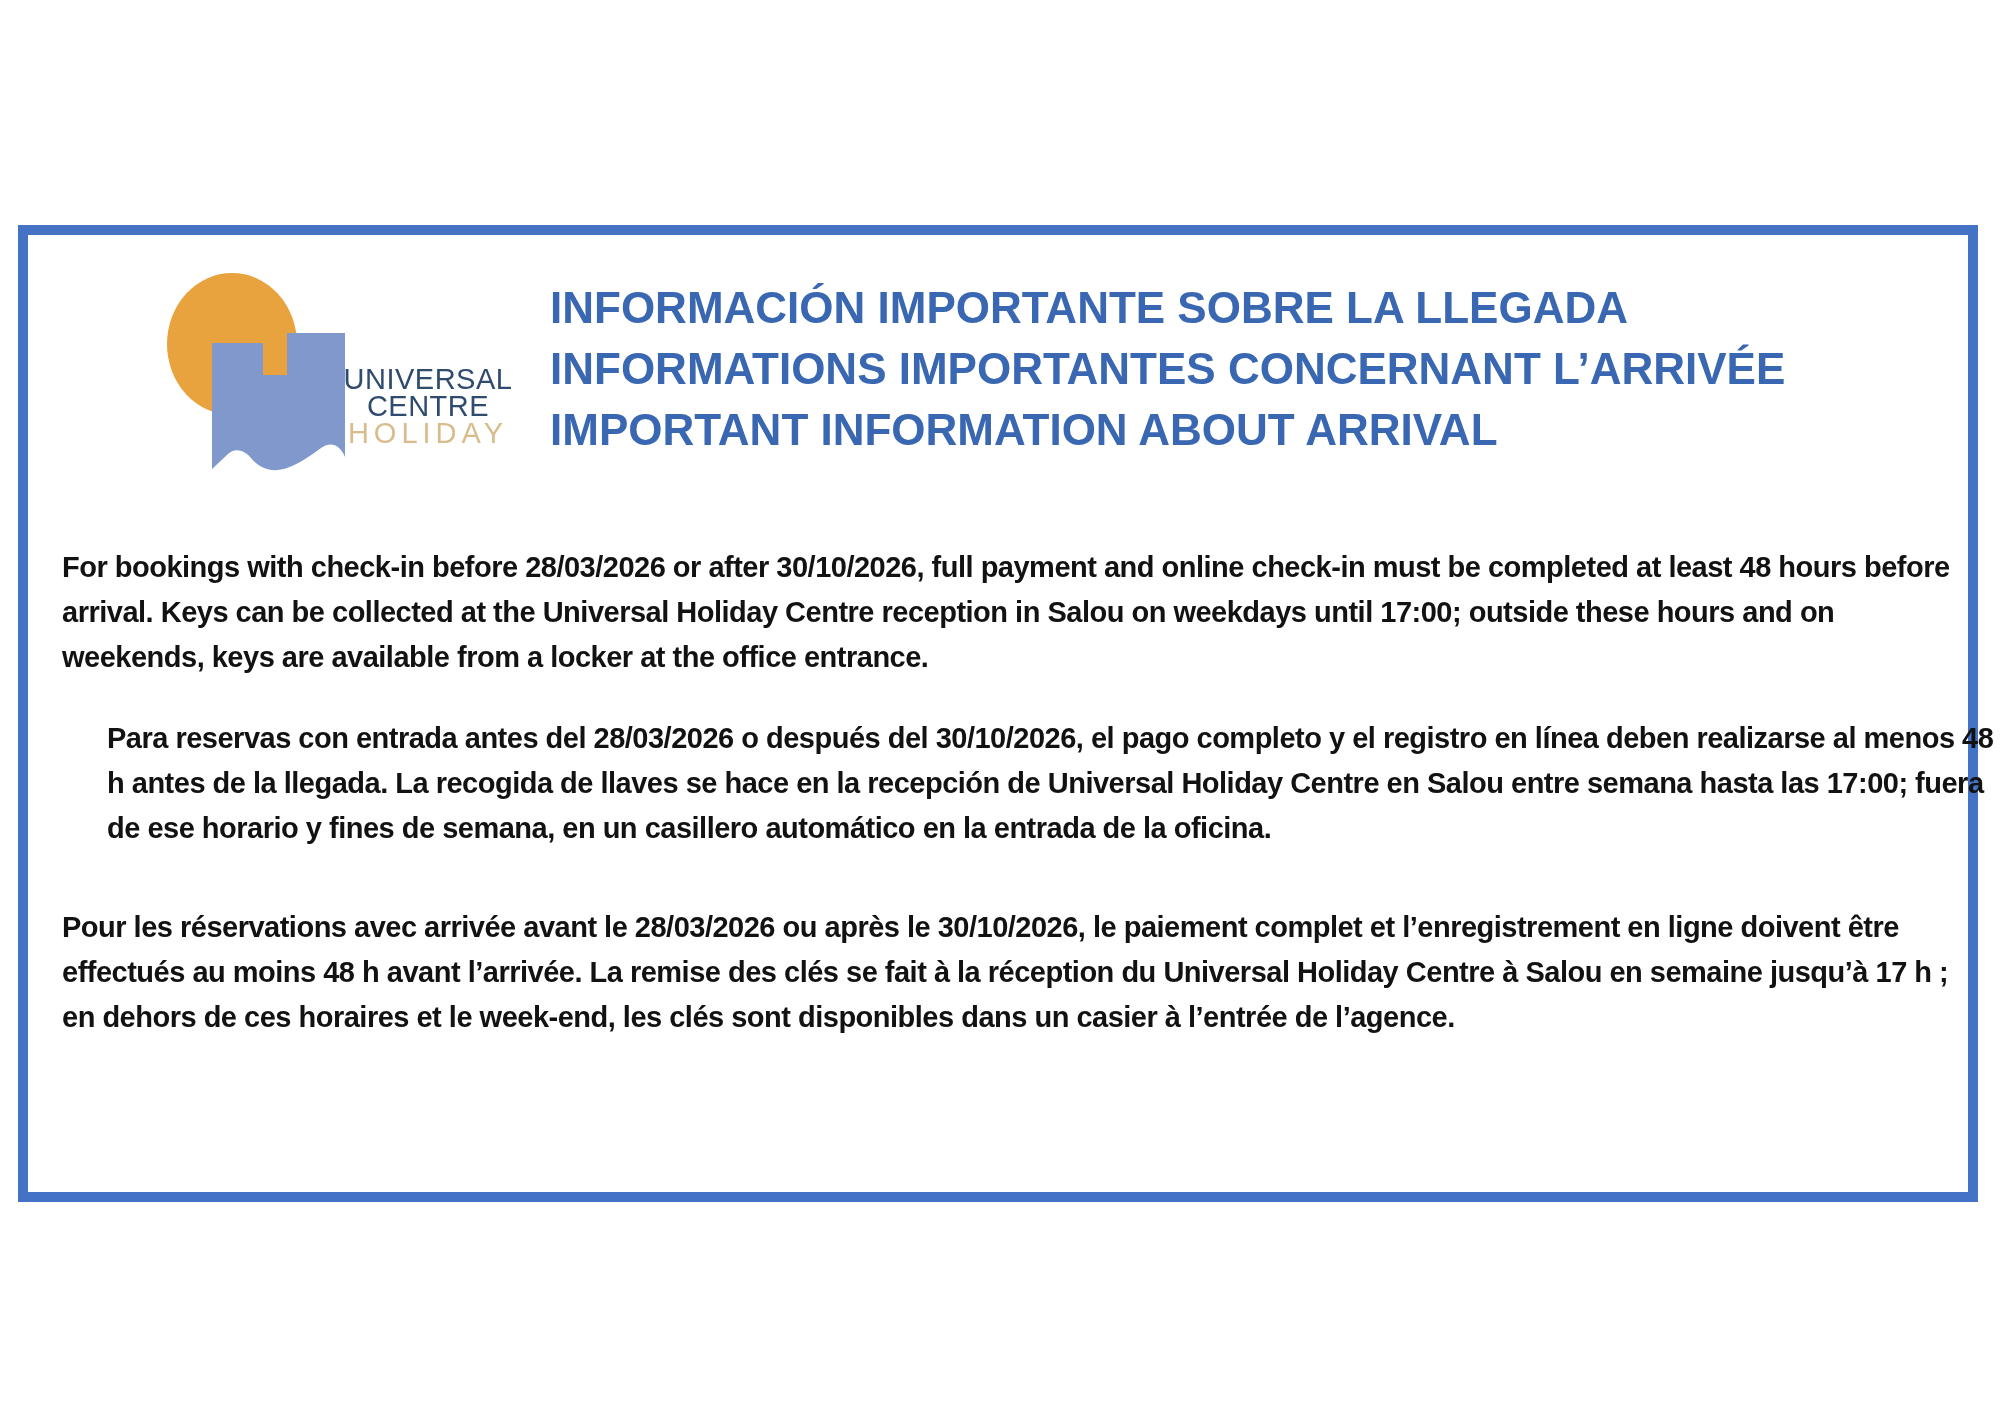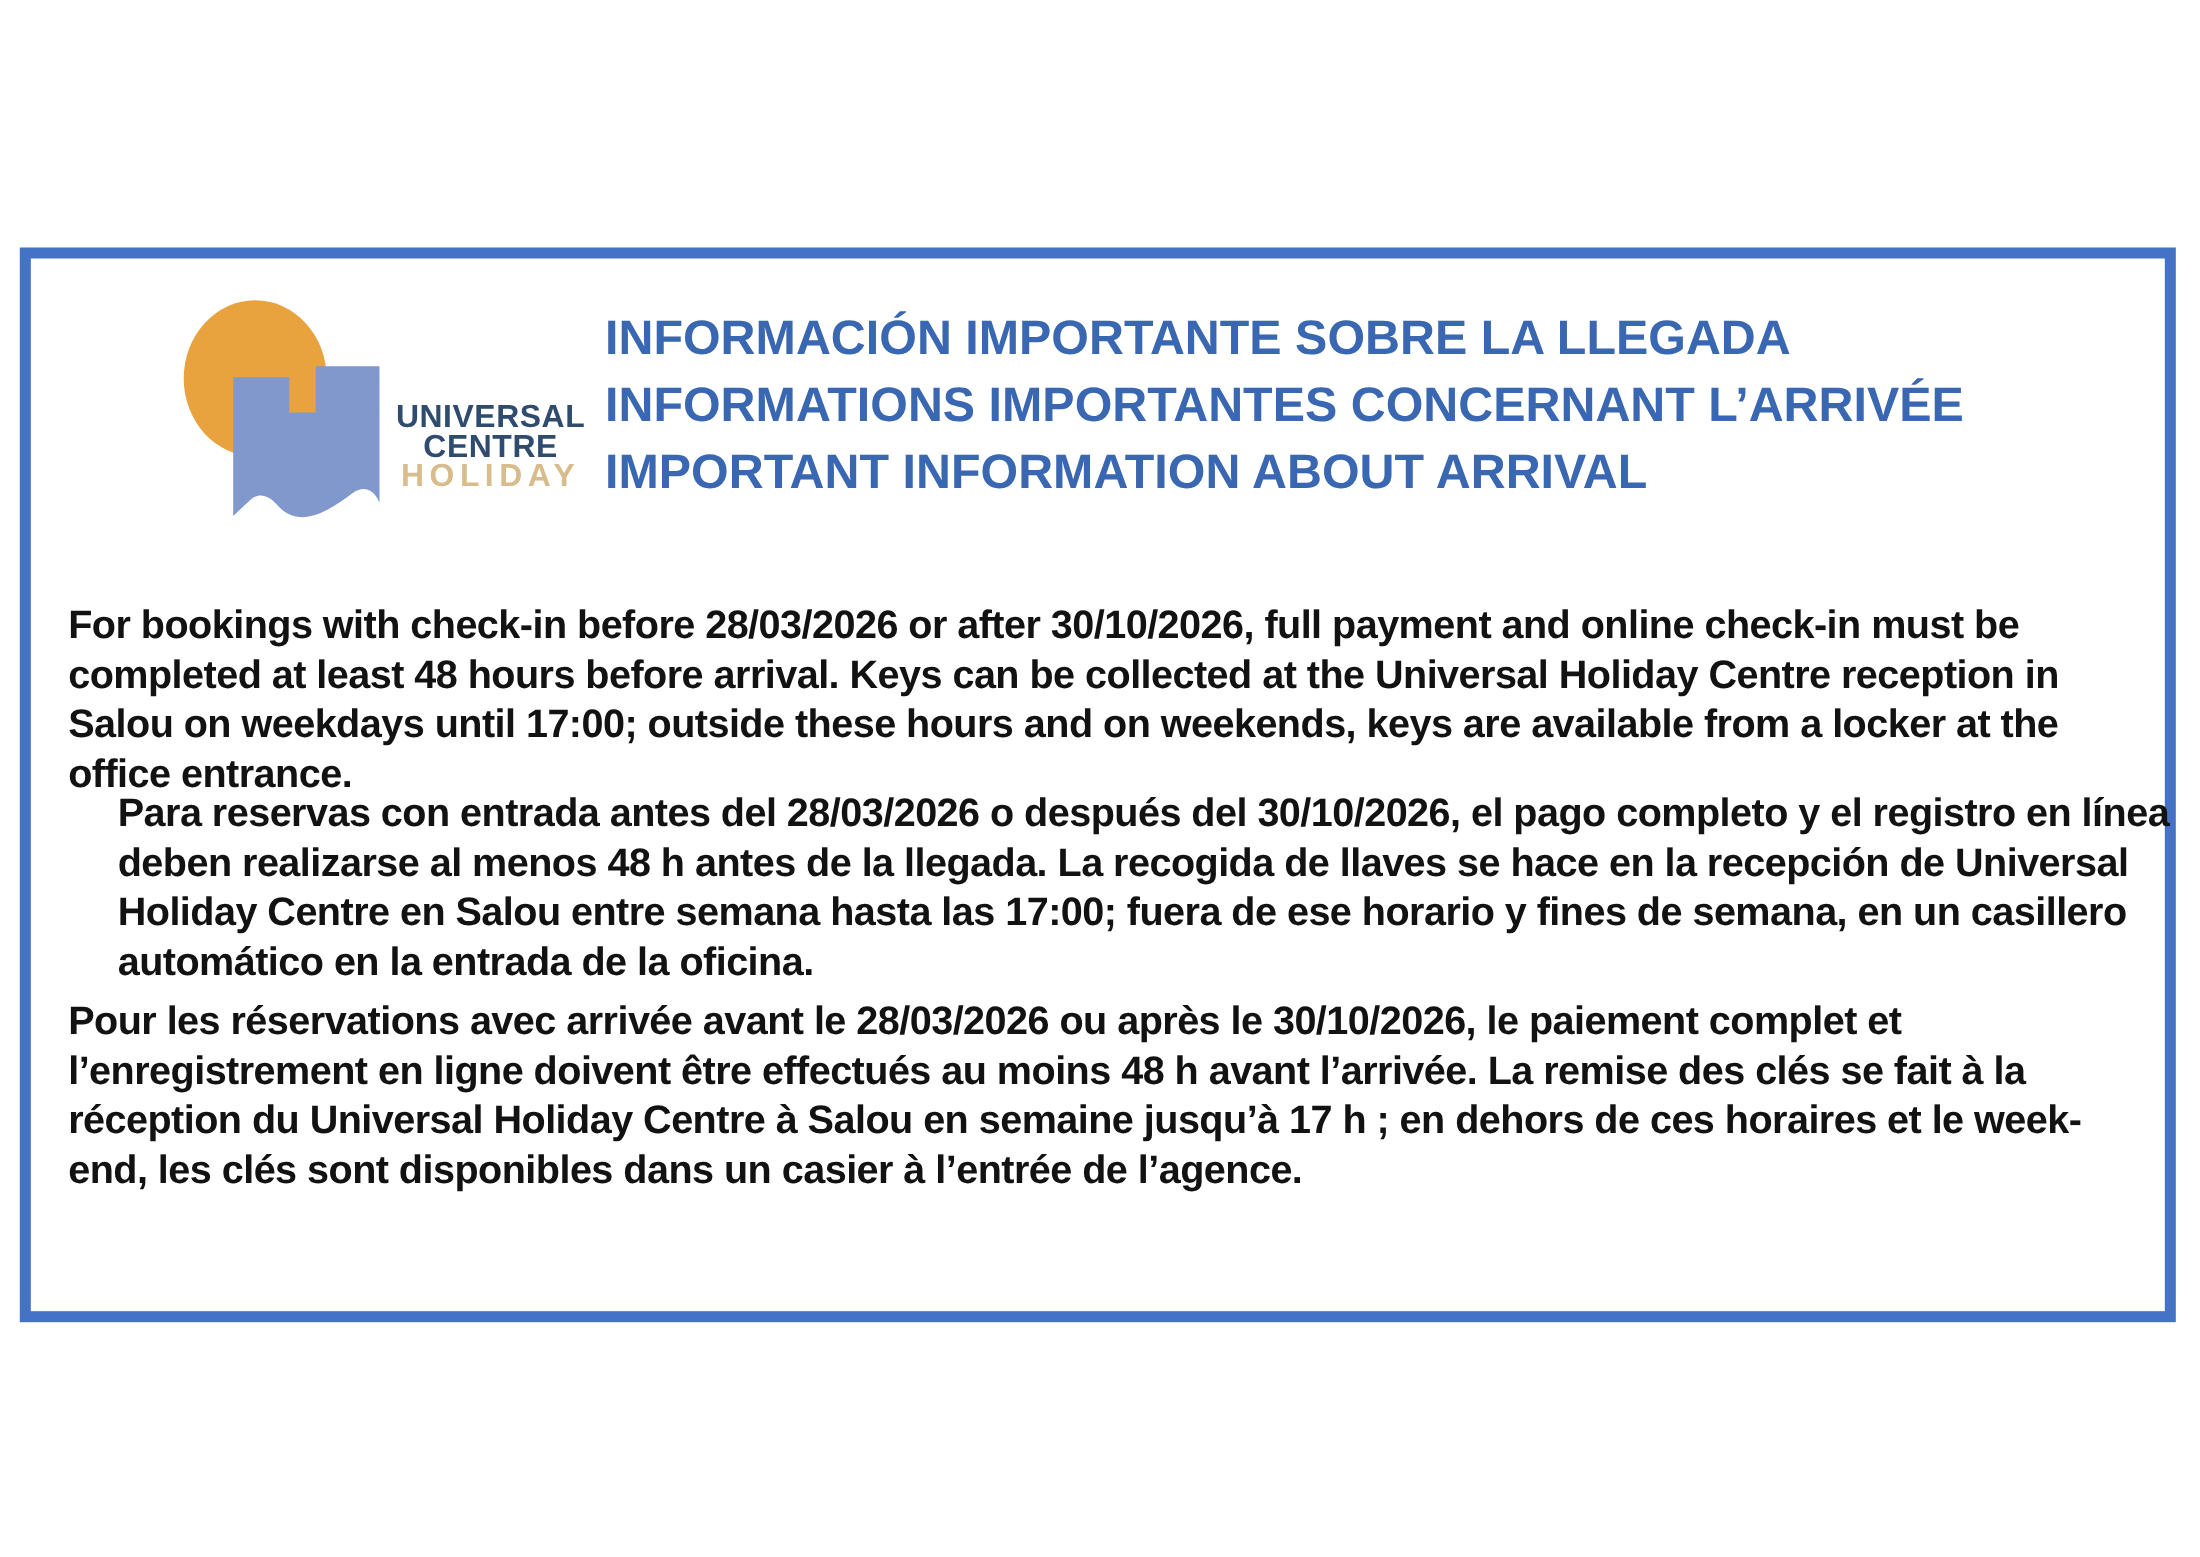--- a/index.html
+++ b/index.html
@@ -42,22 +42,21 @@
   .logo-text {
     position: absolute;
     left: 336px;
     top: 366px;
     width: 184px;
     text-align: center;
     color: var(--logo-text-navy);
     font-size: 29px;
     line-height: 27px;
     letter-spacing: 0.5px;
-    font-weight: 700;
-    margin-left: 18px;
+    font-weight: 400;
   }
   .logo-text span { display: block; }
   .logo-text .centre {
     color: var(--logo-text-tan);
     letter-spacing: 5px;
   }
   .title-block {
     position: absolute;
     left: 550px;
     top: 277px;
@@ -65,21 +64,21 @@
     font-weight: 700;
     color: var(--title-blue);
     line-height: 61px;
     white-space: nowrap;
   }
   .para {
     position: absolute;
     left: 62px;
     width: 1895px;
     margin: 0;
-    font-size: 36px;
+    font-size: 29px;
     font-weight: 700;
     line-height: 45px;
     letter-spacing: -0.5px;
     color: var(--body-text);
   }
   .para-en { top: 545px; }
   .para-es { top: 716px; margin-left: 45px; }
   .para-fr { top: 905px; }
 </style>
 </head>

